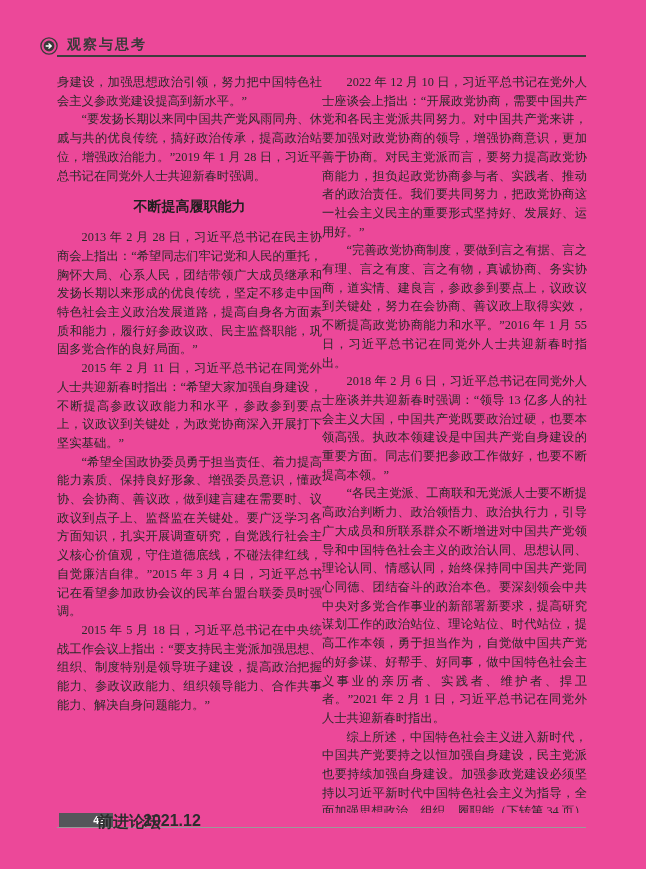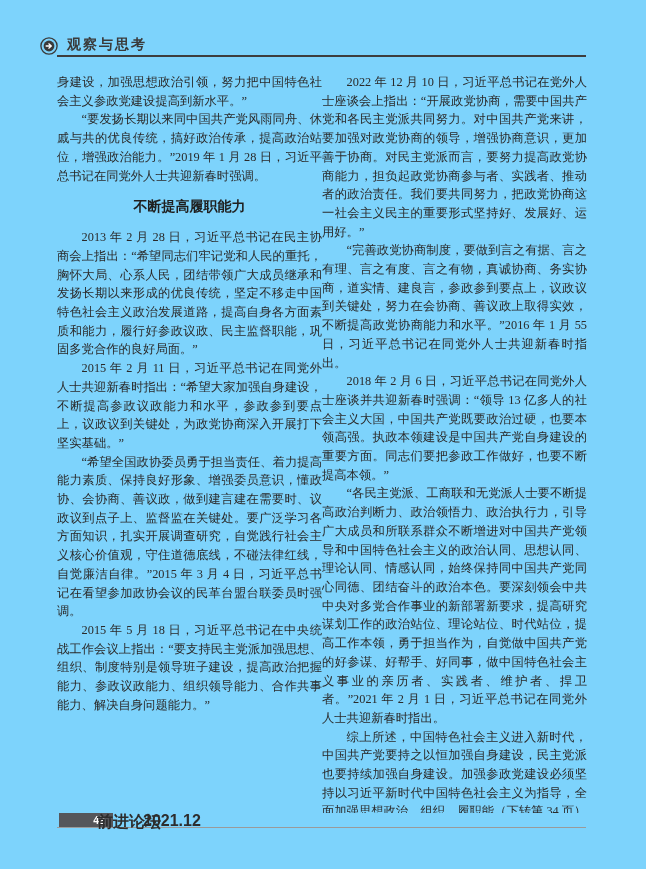--- a/index.html
+++ b/index.html
@@ -4,21 +4,21 @@
 <style>
   html, body {
     margin: 0;
     padding: 0;
     background: #ffffff;
   }
   .page {
     position: relative;
     width: 646px;
     height: 869px;
-    background: #7dd3fc;
+    background: #ec4899;
     font-family: "Liberation Serif", "DejaVu Serif", serif;
     color: #262626;
     overflow: hidden;
   }
   
   .header {
     position: absolute;
     top: 36px;
     left: 40px;
     width: 546px;

